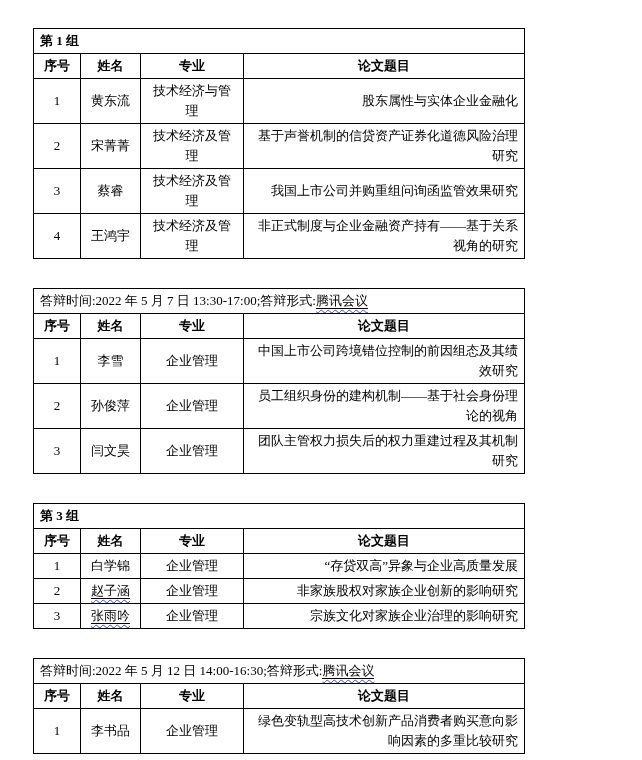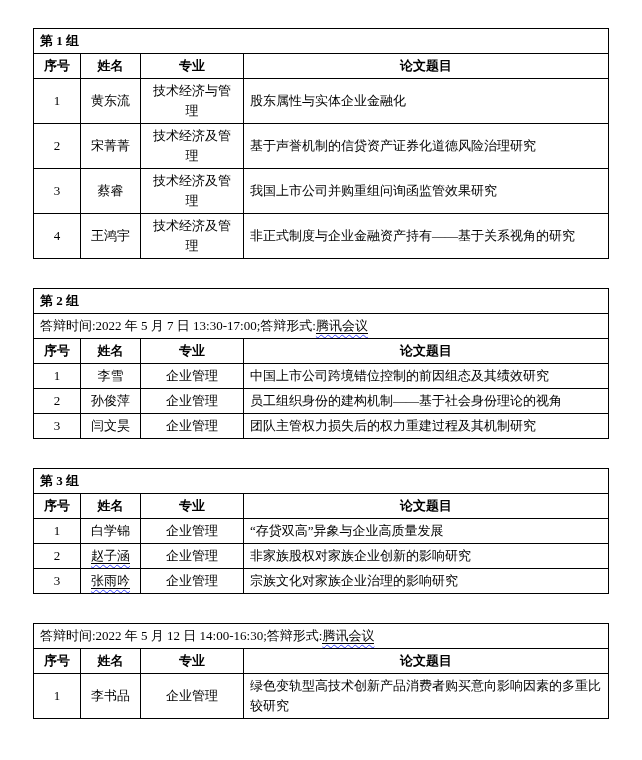--- a/index.html
+++ b/index.html
@@ -10,21 +10,21 @@
   body {
     width: 642px;
     height: 760px;
     font-family: "Liberation Serif", "DejaVu Serif", serif;
     color: #000000;
   }
   .doc {
     padding: 28px 33px 0 33px;
   }
   table.grp {
-    width: 576px;
+    width: 492px;
     border-collapse: collapse;
     table-layout: fixed;
     margin: 0 0 29px 0;
     font-size: 13px;
   }
   table.grp td {
     border: 1px solid #000000;
     padding: 2px 6px;
     height: 20px;
     line-height: 20px;
@@ -40,21 +40,21 @@
   }
   tr.hd td {
     font-weight: bold;
     text-align: center;
     font-family: Liberation Serif, serif;
   }
   td.c-no, td.c-name, td.c-major {
     text-align: center;
   }
   td.c-thesis {
-    text-align: left;
+    text-align: right;
   }
   
   .link-u {
     color: #000000;
     border-bottom: 1px solid #000000;
     text-decoration: underline wavy #3a45ff;
     text-decoration-thickness: 1px;
     text-underline-offset: 4px;
     text-decoration-skip-ink: none;
     cursor: pointer;
@@ -117,23 +117,20 @@
     </table>
 
   <table class="grp">
     <colgroup>
         <col style="width:47px">
         <col style="width:60px">
         <col style="width:103px">
         <col>
       </colgroup>
     <tbody>
-        <tr>
-      <td class="gh" colspan="4">第 2 组</td>
-    </tr>
     <tr>
       <td class="time" colspan="4"><span>答辩时间:2022 年 5 月 7 日 13:30-17:00;答辩形式:</span><span class="link-u">腾讯会议</span></td>
     </tr>
     <tr class="hd">
       <td>序号</td>
       <td>姓名</td>
       <td>专业</td>
       <td>论文题目</td>
     </tr>
     <tr>

